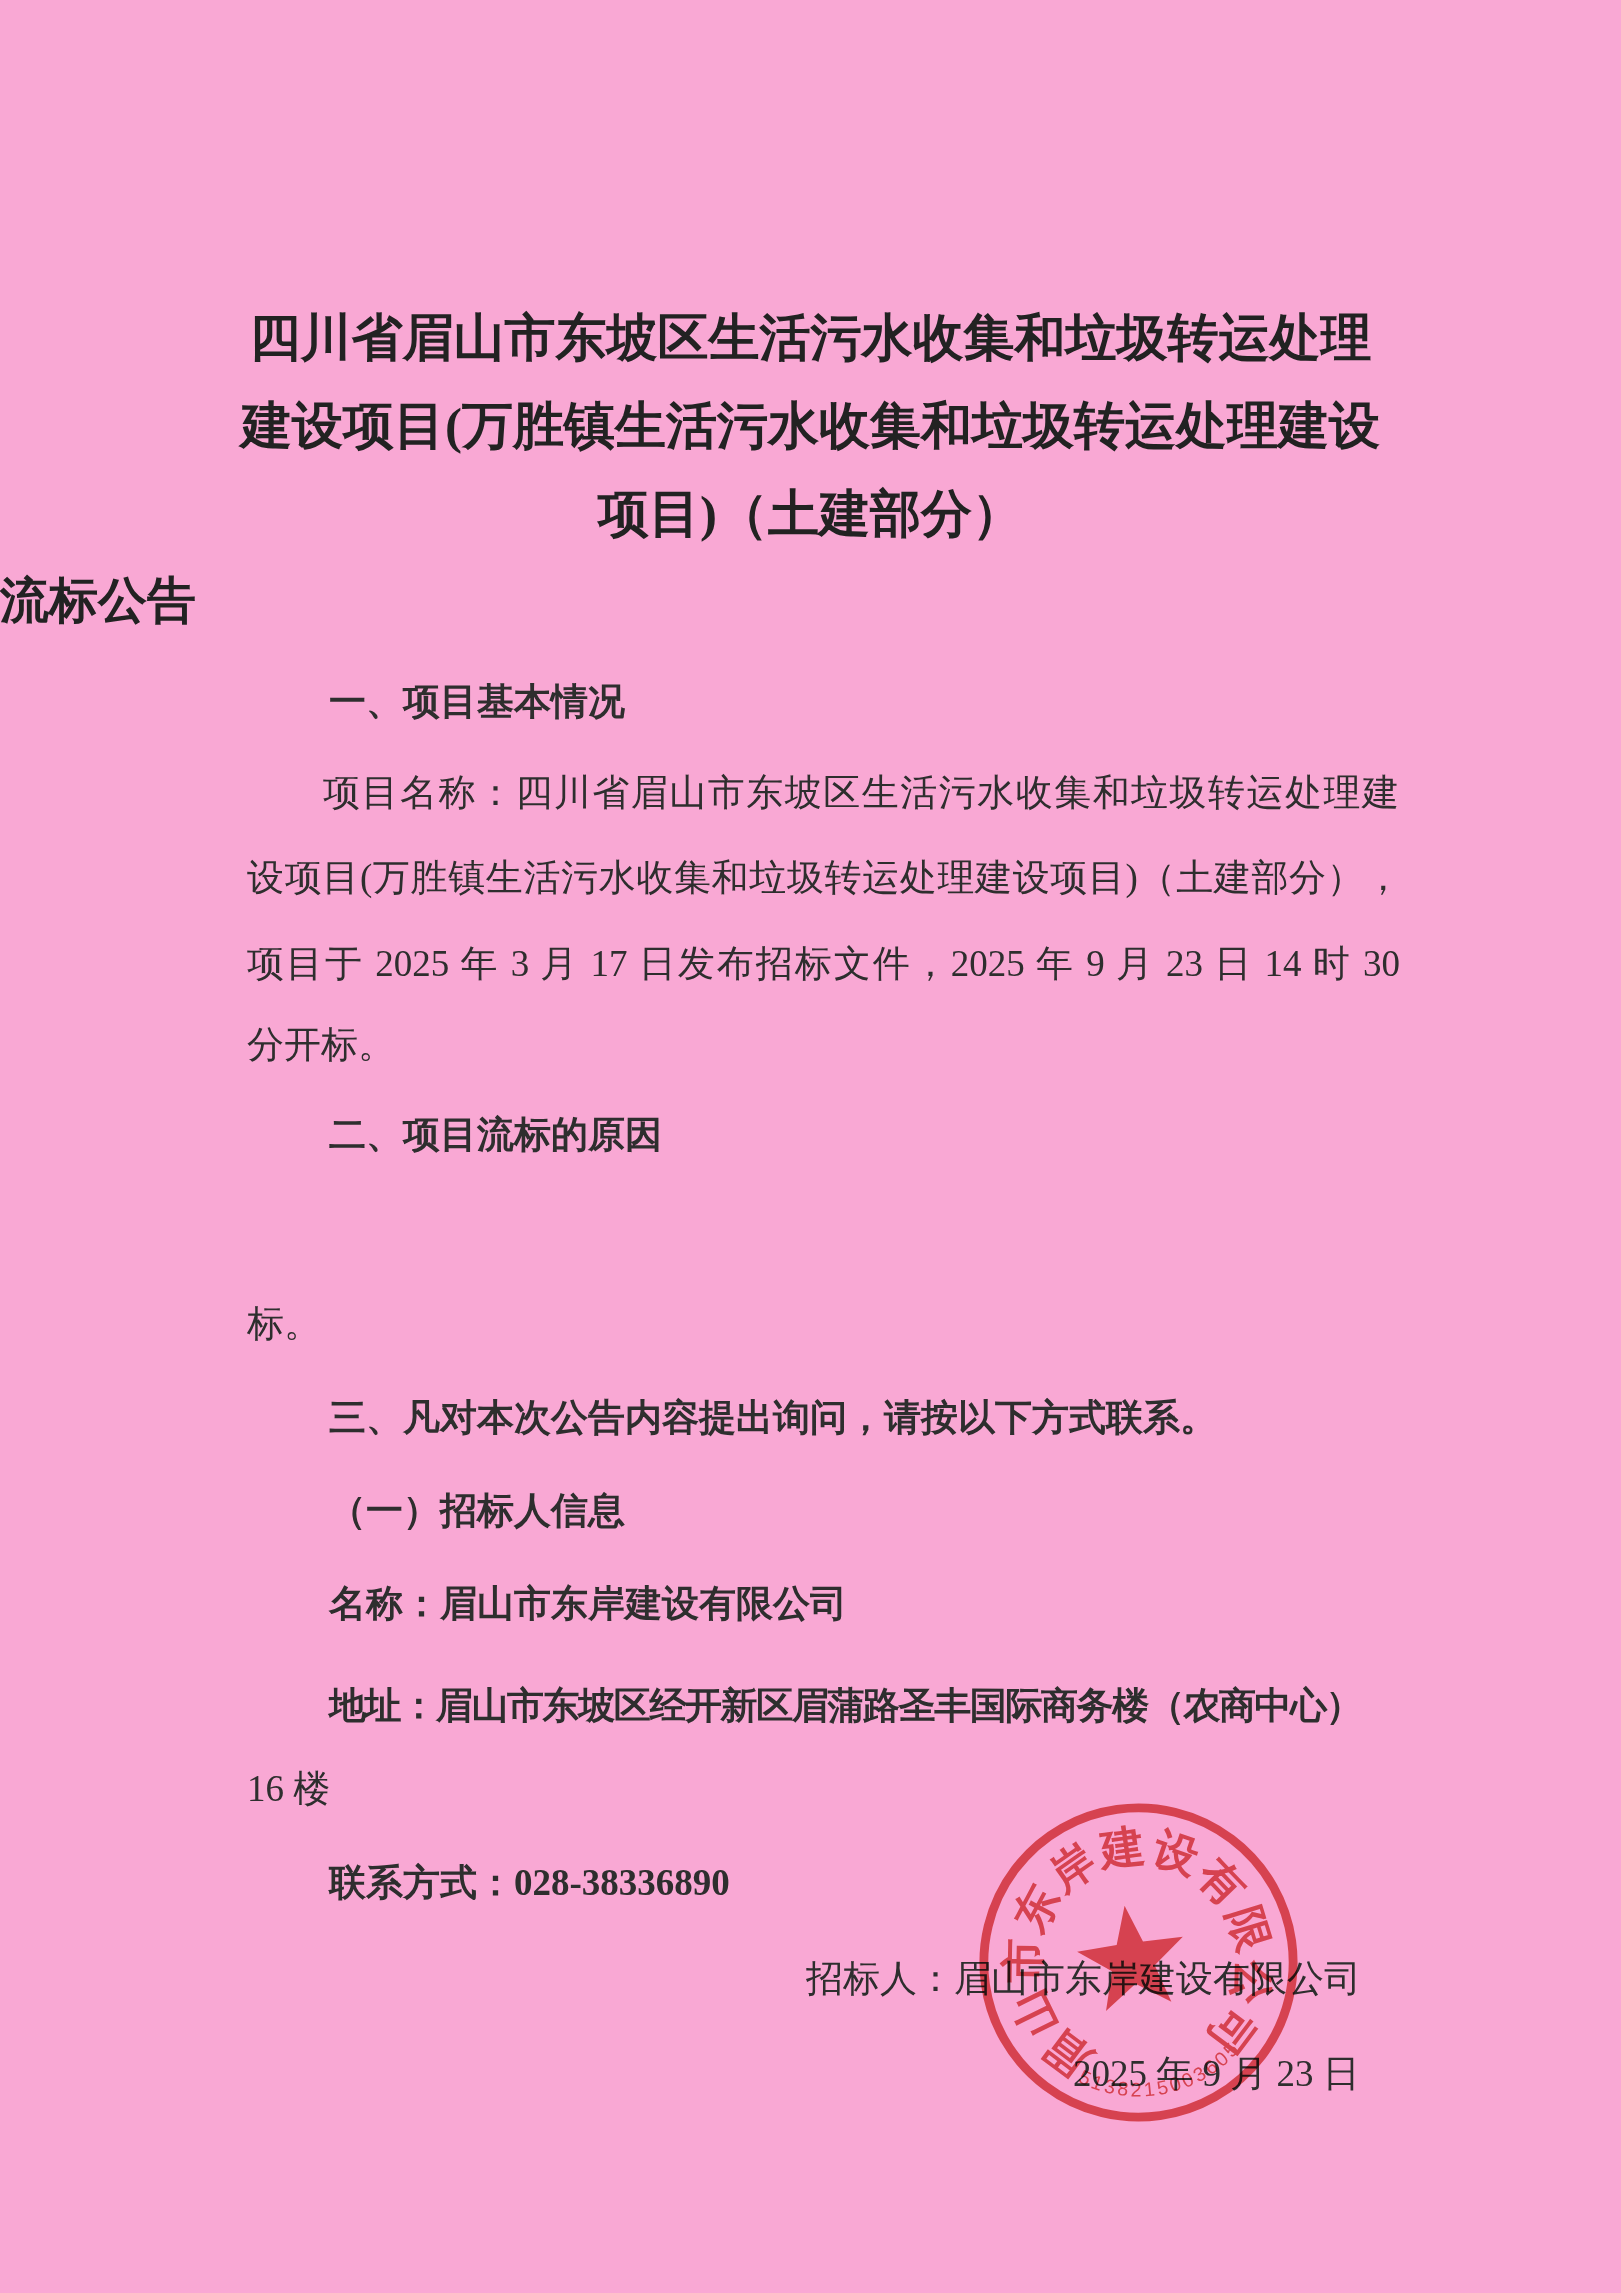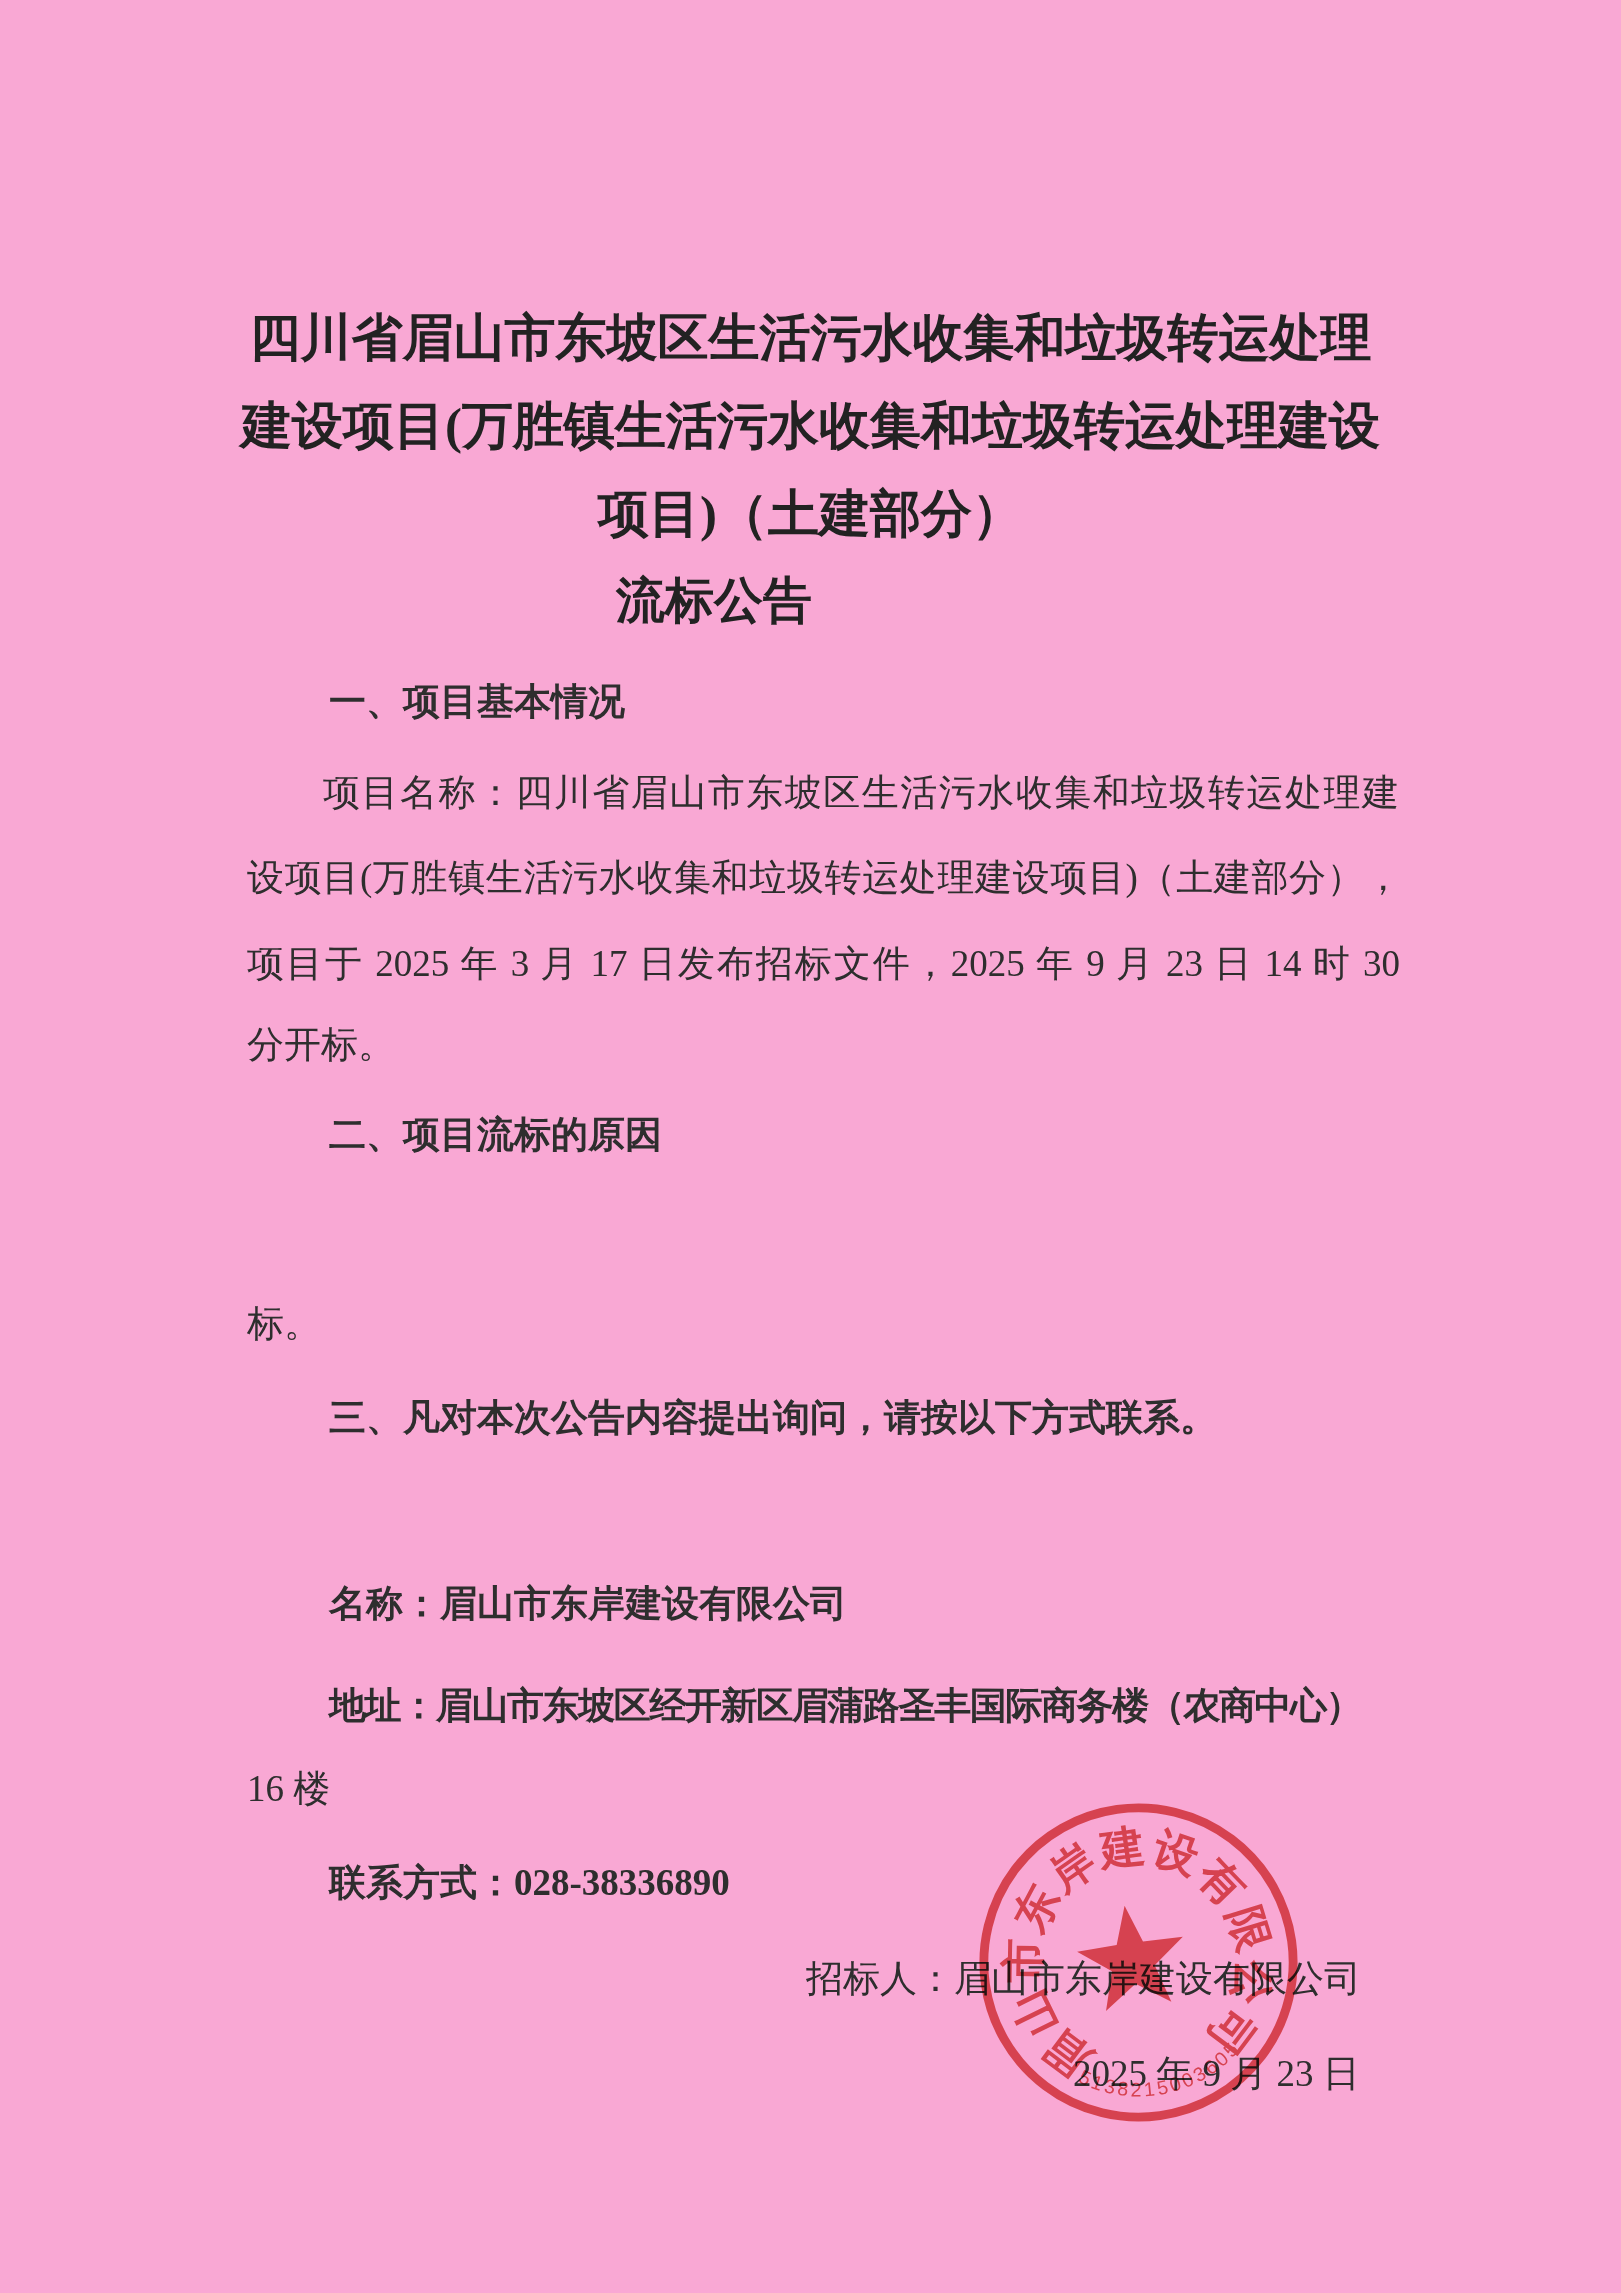--- a/index.html
+++ b/index.html
@@ -27,21 +27,20 @@
   .title{
     left:0;width:1621px;
     text-align:center;
     font-size:51px;
     font-weight:bold;
     color:#222;
     letter-spacing:0;
   }
   .subtitle{
     left:0;width:1428px;
-    text-align:center;
     font-size:49px;
     font-weight:bold;
     color:#222;
   }
   .indent{ left:329px; width:1070px;font-weight:bold; }
   .fill{
     white-space:normal;
     text-align:justify;
     text-align-last:justify;
   }
@@ -91,20 +90,21 @@
   <div class="line fill fill-indent" style="top:772px">项目名称：四川省眉山市东坡区生活污水收集和垃圾转运处理建</div>
   <div class="line fill tight" style="top:857px">设项目(万胜镇生活污水收集和垃圾转运处理建设项目)（土建部分），</div>
   <div class="line fill" style="top:943px">项目于 2025 年 3 月 17 日发布招标文件，2025 年 9 月 23 日 14 时 30</div>
   <div class="line" style="top:1024px">分开标。</div>
 
   <div class="line indent" style="top:1114px">二、项目流标的原因</div>
 
   <div class="line" style="top:1303px">标。</div>
 
   <div class="line indent" style="top:1397px">三、凡对本次公告内容提出询问，请按以下方式联系。</div>
+  <div class="line indent" style="top:1490px">（一）招标人信息</div>
 
   <div class="line indent" style="top:1583px">名称：眉山市东岸建设有限公司</div>
   <div class="line indent tight" style="top:1685px">地址：眉山市东坡区经开新区眉蒲路圣丰国际商务楼（农商中心）</div>
   <div class="line" style="top:1768px">16 楼</div>
   <div class="line indent" style="top:1862px">联系方式：028-38336890</div>
 
   <div class="line sig" style="top:1958px">招标人：眉山市东岸建设有限公司</div>
   <div class="line date" style="top:2053px">2025 年 9 月 23 日</div>
 
   <svg class="seal" viewBox="0 0 332 332">

